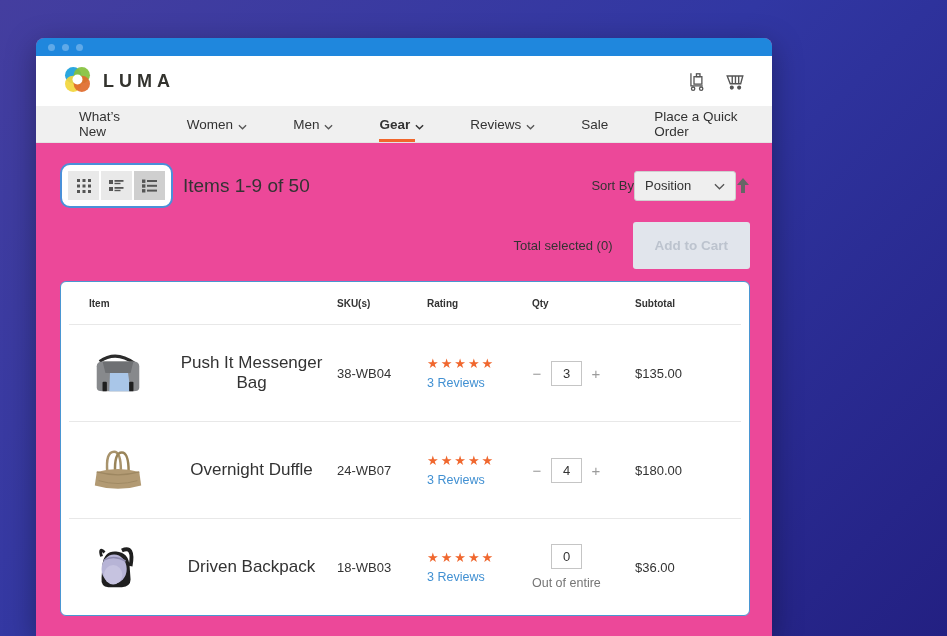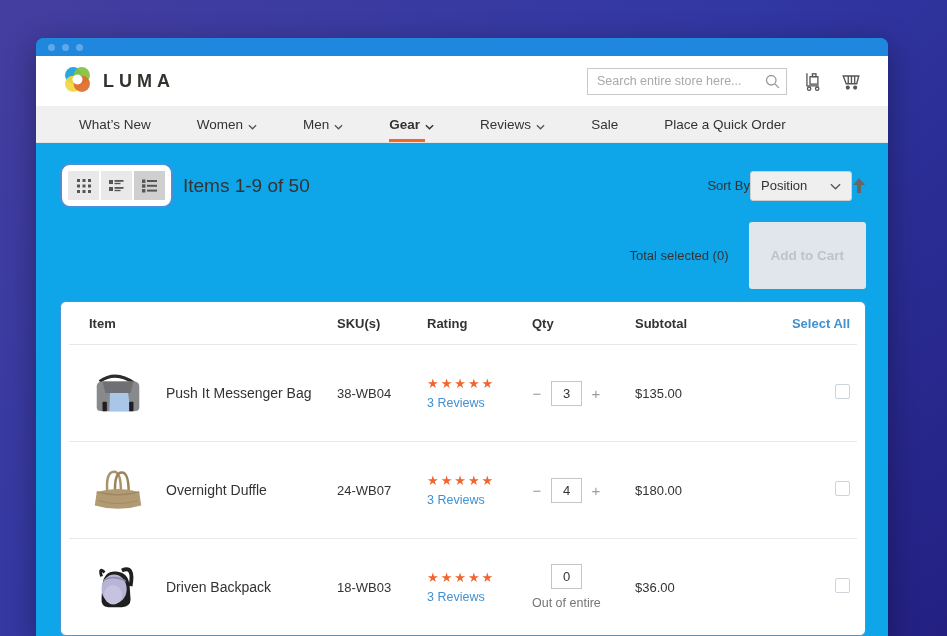--- a/index.html
+++ b/index.html
@@ -3,22 +3,22 @@
 <meta charset="utf-8">
 <style>
   * { margin:0; padding:0; box-sizing:border-box; }
   html,body { width:947px; height:636px; overflow:hidden; }
   body {
     font-family:"Liberation Sans", sans-serif;
     background:linear-gradient(135deg,#443e9f 0%,#3137a3 48%,#232082 100%);
     position:relative;
   }
   .window {
-    position:absolute; left:36px; top:38px; width:852px; height:598px;
-    background:#0ea5e9; border-radius:8px 8px 0 0; overflow:hidden;
+    position:absolute; left:36px; top:38px; width:736px; height:598px;
+    background:#ec4899; border-radius:8px 8px 0 0; overflow:hidden;
     box-shadow:0 8px 30px rgba(0,0,0,.35);
   }
   
   .titlebar { height:18px; background:#1f87dd; display:flex; align-items:center; padding-left:12px; gap:7px; }
   .dot { width:7px; height:7px; border-radius:50%; background:#5fa9e8; }
   
   .store-header { height:50px; background:#fff; display:flex; align-items:center; padding:0 26px; }
   .logo { display:flex; align-items:center; gap:10px; }
   .logo-text { font-size:18px; font-weight:600; letter-spacing:5px; color:#33332e; }
   .header-right { margin-left:auto; display:flex; align-items:center; gap:16px; }
@@ -46,33 +46,33 @@
   .toolbar-right { margin-left:auto; display:flex; align-items:center; gap:0; }
   .sort-label { font-size:13px; color:#333; }
   .sort-select {
     height:30px; min-width:102px; background:#efefef; border:1px solid #cfcfcf; border-radius:3px;
     display:flex; align-items:center; justify-content:space-between; padding:0 10px; font-size:13px; color:#333; cursor:pointer;
   }
   .sort-dir { cursor:pointer; display:flex; align-items:center; }
   .selection-bar { display:flex; align-items:center; justify-content:flex-end; gap:20px; margin-top:14px; }
   .total-selected { font-size:13px; color:#333; }
   .add-to-cart {
-    background:#e1e5ec; color:#bcc3ce; border:none; border-radius:3px; padding:26px 22px;
+    background:#e1e5ec; color:#bcc3ce; border:none; border-radius:3px; padding:16px 22px;
     font-family:inherit; font-size:13.5px; font-weight:600; cursor:default;
   }
   
   .ptable { margin-top:12px; border:1px solid #4a96d2; border-radius:6px; background:#fff; overflow:hidden; }
   .grid-cols { display:grid; grid-template-columns:77px 171px 90px 105px 103px 140px 1fr; align-items:center; }
-  .thead { height:42px; padding:0 15px 0 28px; font-size:13px; font-weight:600; color:#333; }
+  .thead { height:42px; padding:0 15px 0 28px; font-size:10px; font-weight:600; color:#333; }
   .th-item { grid-column:1 / 3; }
   .select-all { justify-self:end; color:#4190d2; cursor:pointer; text-decoration:none; }
   .rows { margin:0 8px; }
   .trow { height:97px; border-top:1px solid #e8e8e8; padding:0 7px 0 20px; }
   .img-cell { display:flex; align-items:center; cursor:pointer; }
-  .pname { font-size:14px; color:#333; cursor:pointer; }
+  .pname { font-size:17px; color:#333; cursor:pointer;text-align:center; }
   .sku { font-size:13px; color:#333; }
   .rating .stars { font-size:13px; letter-spacing:2px; color:#f0672e; }
   .rating .reviews { display:inline-block; margin-top:5px; font-size:12.5px; color:#4190d2; text-decoration:none; cursor:pointer; }
   .qty-cell { display:flex; flex-direction:column; align-items:flex-start; }
   .stepper { display:flex; align-items:center; gap:9px; }
   .step { font-size:15px; color:#9b9b9b; cursor:pointer; width:10px; text-align:center; user-select:none; }
   .oos .step { visibility:hidden; }
   .qty-input {
     width:31px; height:25px; border:1px solid #c5c5c5; text-align:center;
     font-family:inherit; font-size:13px; color:#333; outline:none;
@@ -100,29 +100,20 @@
           <circle cx="13" cy="13" r="9.5" fill="#2ba7df"></circle>
           <circle cx="23" cy="13" r="9.5" fill="#84c13d" fill-opacity="0.92"></circle>
           <circle cx="13" cy="23" r="9.5" fill="#f2d63c" fill-opacity="0.92"></circle>
           <circle cx="23" cy="23" r="9.5" fill="#e06b2d" fill-opacity="0.92"></circle>
           <circle cx="18" cy="18" r="5.8" fill="#ffffff"></circle>
         </svg>
       </span>
       <span class="logo-text">LUMA</span>
     </div>
     <div class="header-right">
-      <div class="search-box">
-        <input type="text" placeholder="Search entire store here..." style="">
-        <span class="search-icon">
-          <svg width="17" height="17" viewBox="0 0 20 20" fill="none" stroke="#9b9b9b" stroke-width="1.6">
-            <circle cx="8.5" cy="8.5" r="5.6"></circle>
-              <line x1="12.8" y1="12.8" x2="17.5" y2="17.5"></line>
-          </svg>
-        </span>
-      </div>
       <span class="hicon">
         <svg width="21" height="23" viewBox="0 0 24 24" fill="none" stroke="#555" stroke-width="1.5">
           <path d="M4.5 2.5 L4.5 17 L18 17"></path>
           <circle cx="7" cy="20.2" r="1.9"></circle>
             <circle cx="16.2" cy="20.2" r="1.9"></circle>
           <rect x="8" y="6.5" width="9" height="8.5"></rect>
           <rect x="10.8" y="3.2" width="4" height="3.3"></rect>
         </svg>
       </span>
       <span class="hicon">

